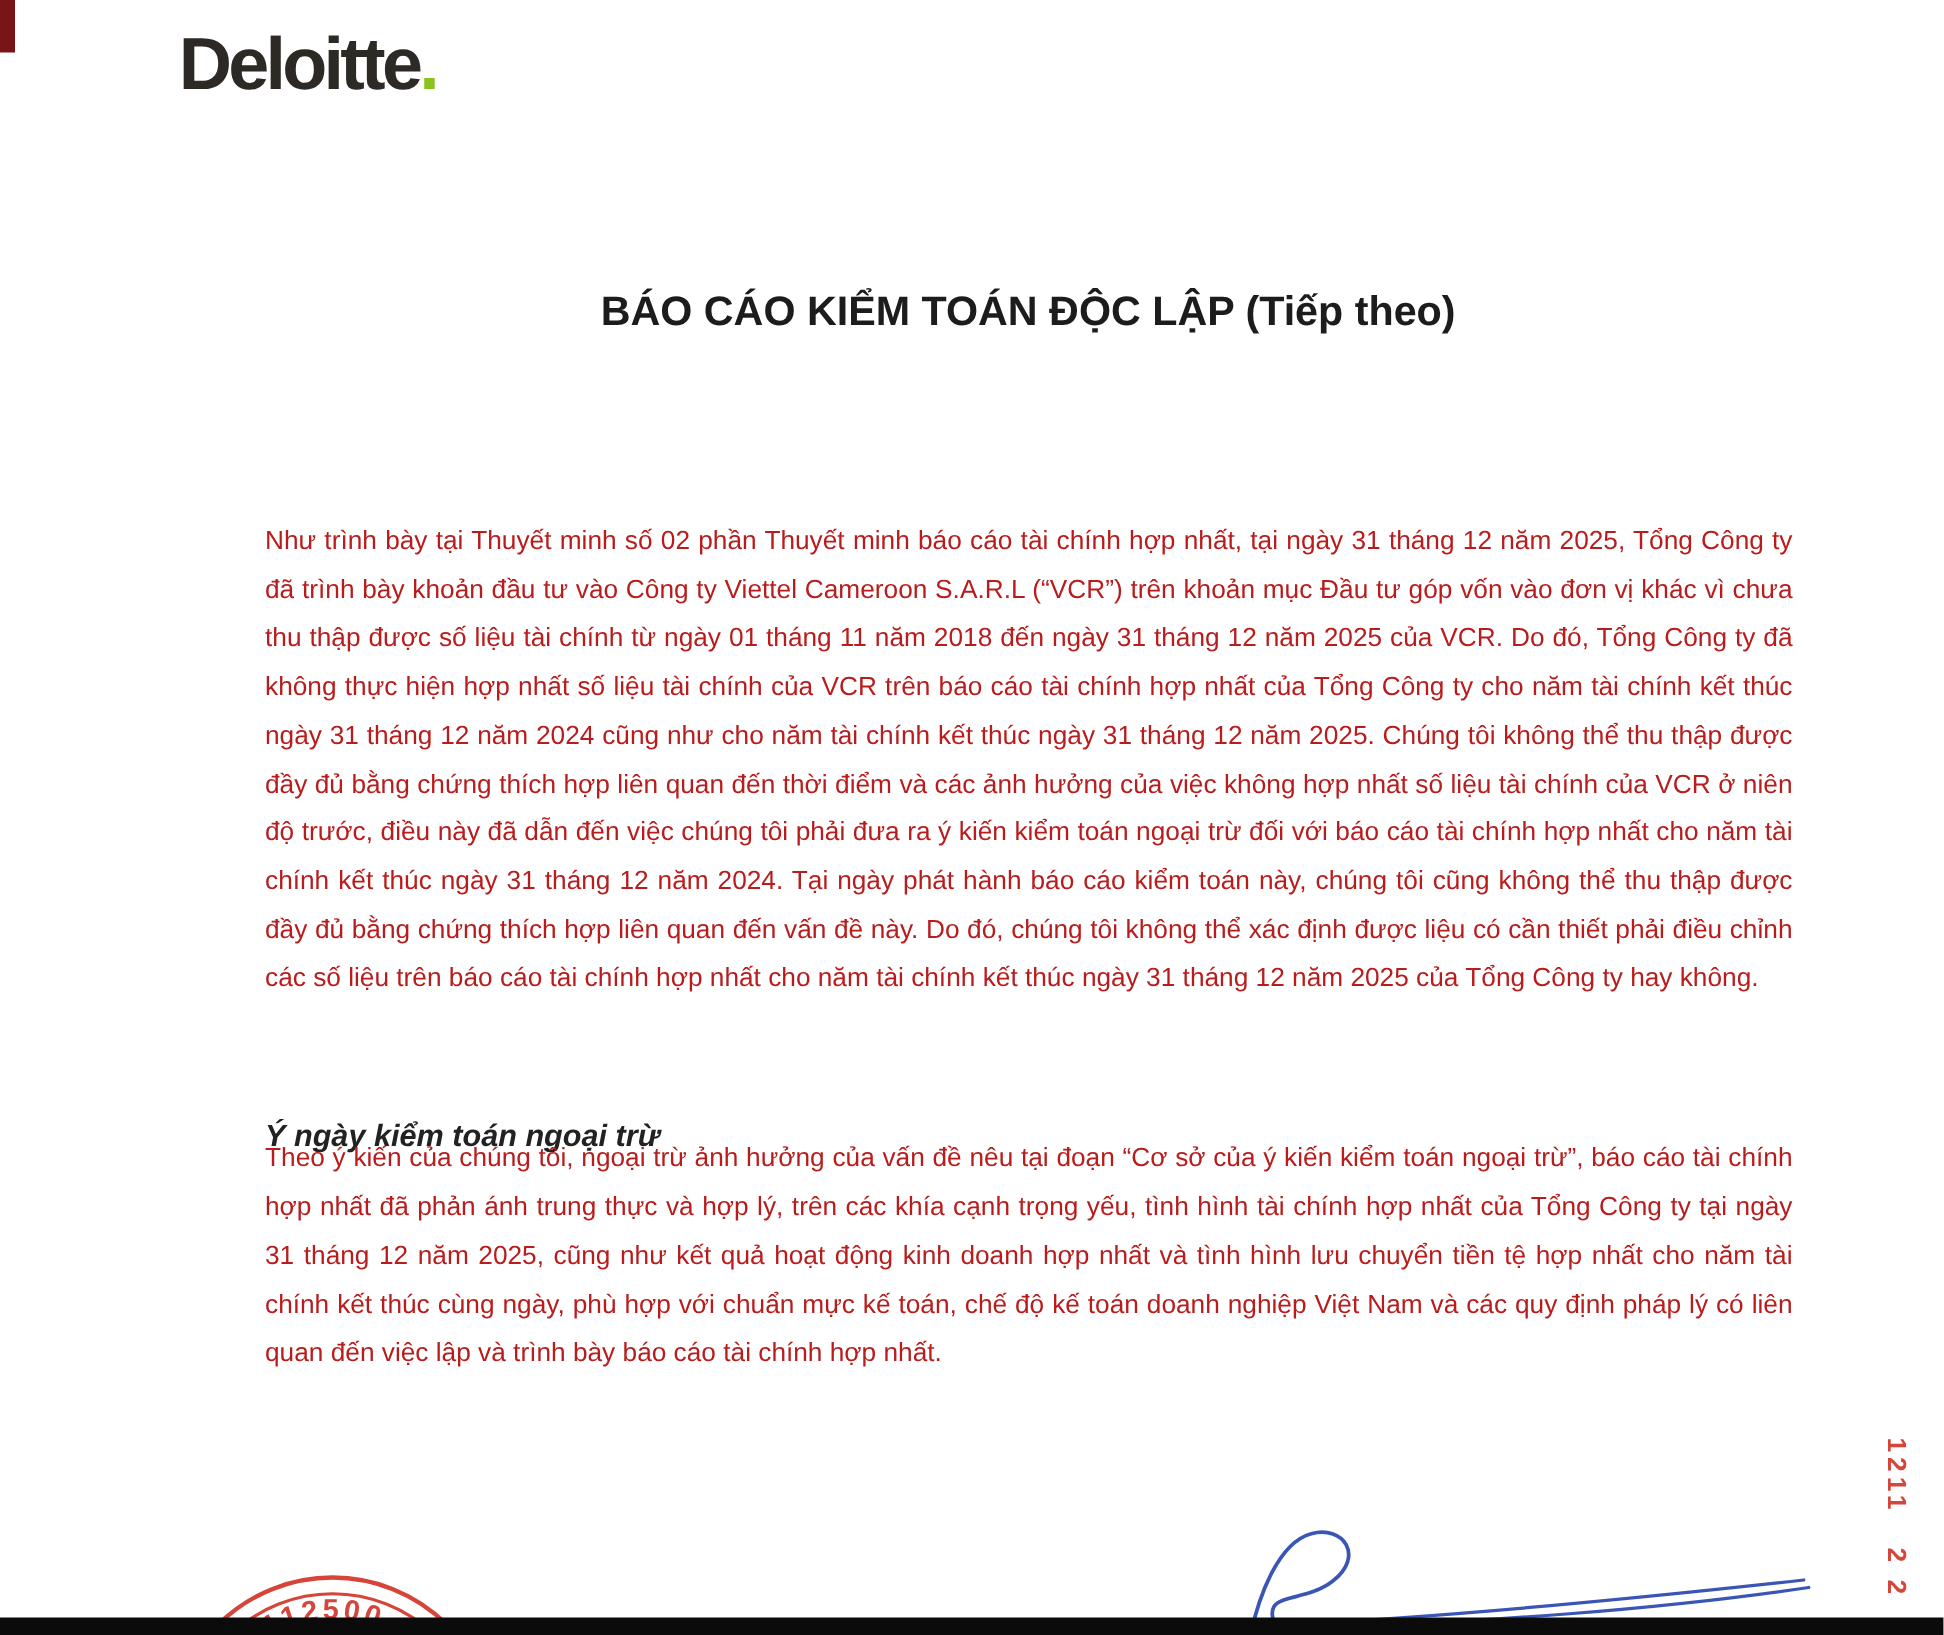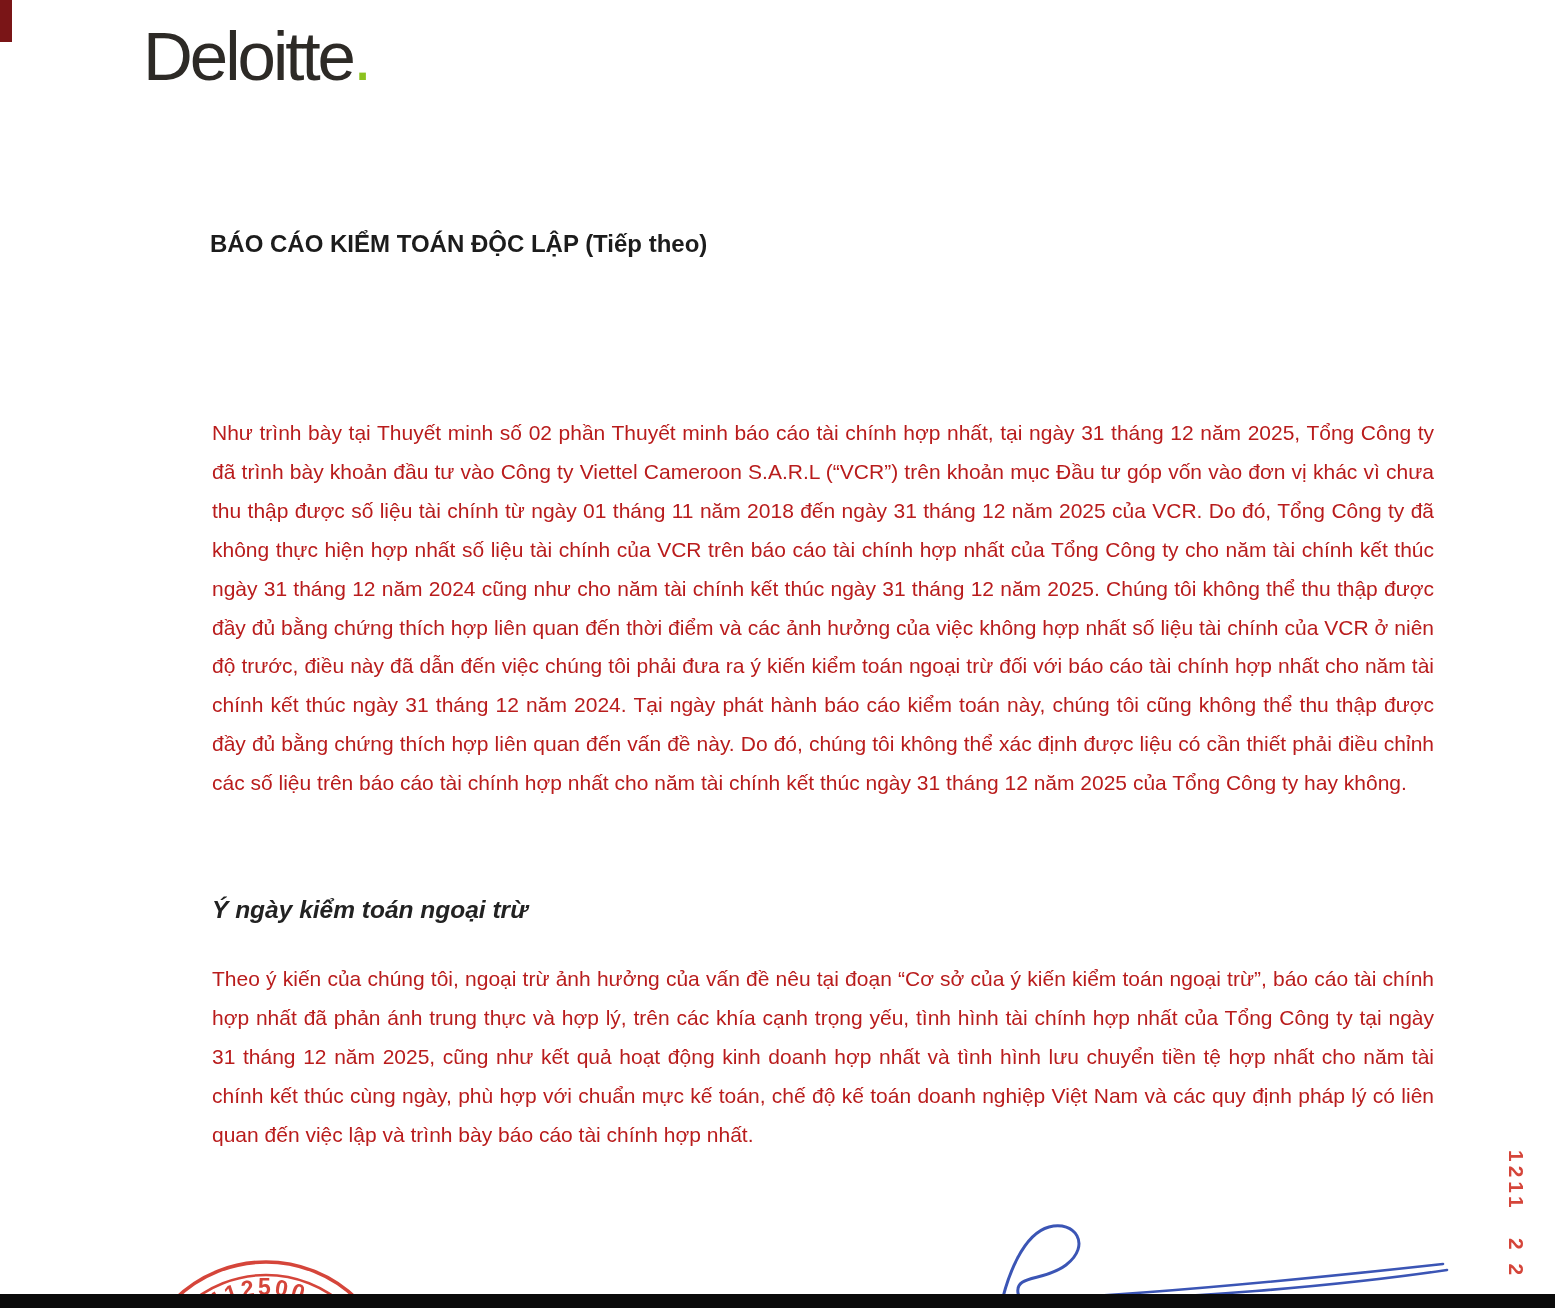--- a/index.html
+++ b/index.html
@@ -10,45 +10,46 @@
     overflow:hidden;
     font-family:"Liberation Sans", sans-serif;
   }
   .corner-mark {
     position:absolute; left:0; top:0;
     width:12px; height:42px;
     background:#7a1517;
   }
   .logo {
     position:absolute; left:143px; top:22px;
-    font-size:69px; font-weight:normal;
+    font-size:59px; font-weight:bold;
     color:#2d2a26; letter-spacing:-3px;
     line-height:1;
   }
   .logo-dot { color:#8cc21f; }
   .title {
     position:absolute; left:210px; top:230px; width:1225px; margin:0;
-    font-size:24px; font-weight:bold;
+    text-align:center;
+    font-size:33px; font-weight:bold;
     color:#1c1c1c;
   }
   .heading {
     position:absolute; left:212px; width:1225px; margin:0;
     font-size:24.5px; font-weight:bold; font-style:italic;
     color:#222222;
   }
   .heading-basis  { top:348px; }
   .heading-opinion{ top:896px; }
   .body-par {
     position:absolute; left:212px; width:1222px; margin:0;
     font-size:21px; line-height:38.9px;
     color:#b91c1c;
     text-align:justify;
   }
   .par-basis  { top:414px; }
-  .par-opinion{ top:960px; }
+  .par-opinion{ top:908px; }
   .stamp-svg {
     position:absolute; left:135px; top:1253px;
     width:330px; height:55px;
     overflow:hidden;
   }
   .stamp-text {
     font-family:"Liberation Sans", sans-serif;
     font-size:23px; font-weight:bold;
     letter-spacing:3px;
     fill:#d5453a;

